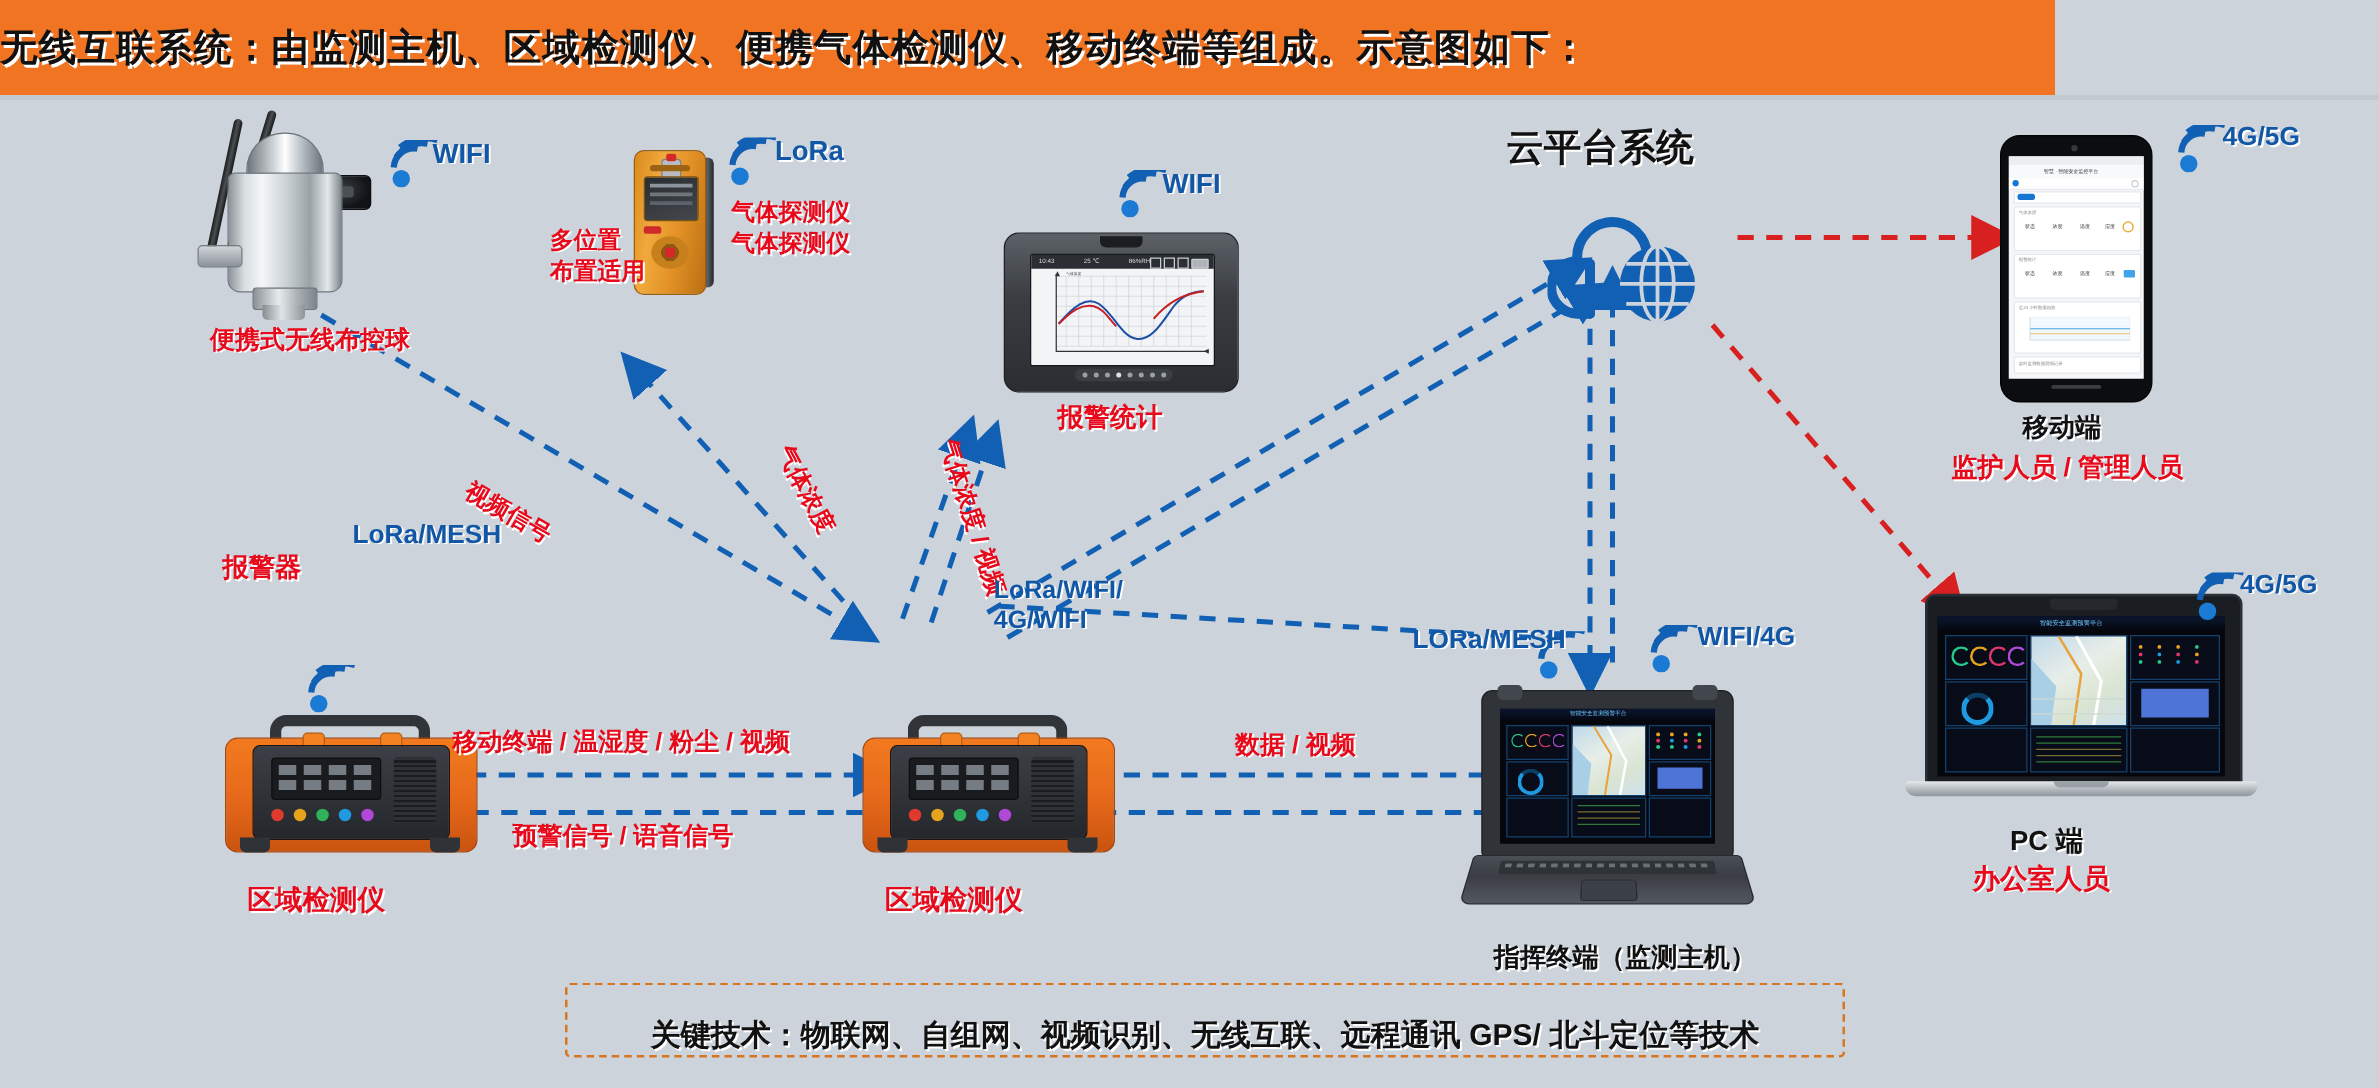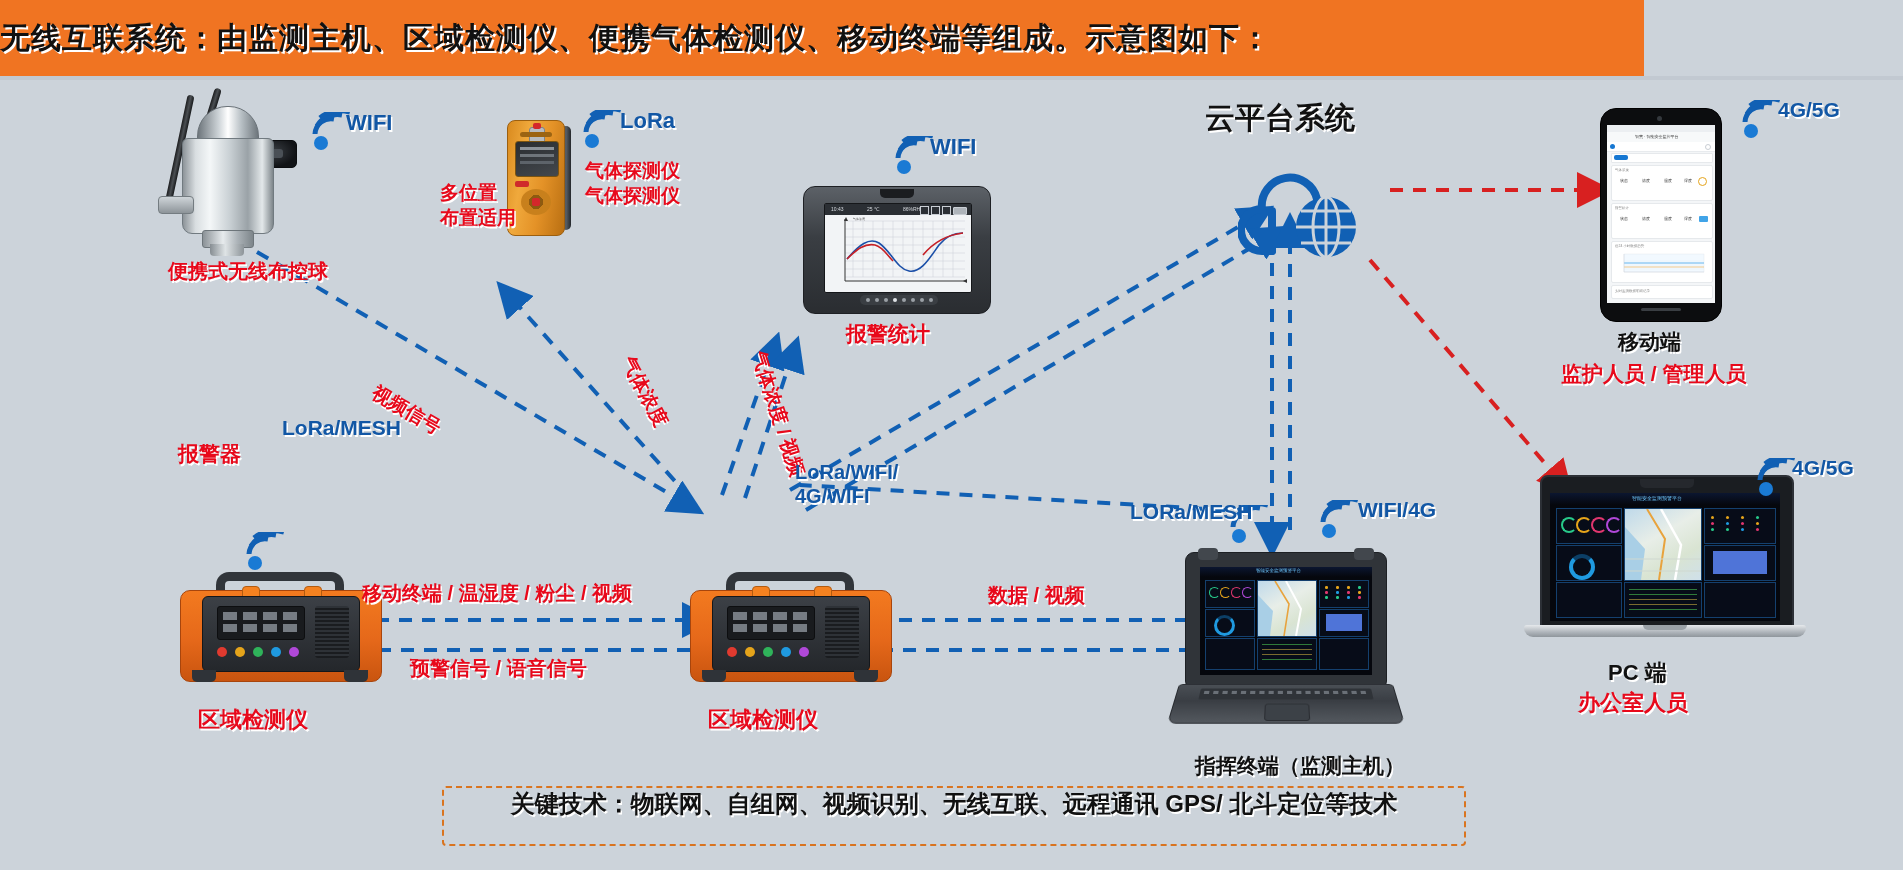--- a/index.html
+++ b/index.html
@@ -516,17 +516,17 @@
 <div class="lbl lbl-red lbl-shadow" style="left:638px;top:272px;font-size:19px;transform:rotate(62deg);transform-origin:left top;">气体浓度</div>
 <div class="lbl lbl-red lbl-shadow" style="left:770px;top:268px;font-size:19px;transform:rotate(72deg);transform-origin:left top;">气体浓度 / 视频</div>
 <div class="lbl lbl-blue lbl-shadow" style="left:795px;top:380px;font-size:20px;line-height:24px;">
   <div>LoRa/WIFI/</div>
   <div>4G/WIFI</div>
 </div>
 <div class="lbl lbl-red lbl-shadow" style="left:362px;top:500px;font-size:20px;">移动终端 / 温湿度 / 粉尘 / 视频</div>
 <div class="lbl lbl-red lbl-shadow" style="left:410px;top:575px;font-size:20px;">预警信号 / 语音信号</div>
 <div class="lbl lbl-red lbl-shadow" style="left:948px;top:502px;font-size:20px;margin-left:40px;">数据 / 视频</div>
 
-<div id="footer-box" style="position:absolute;left:442px;top:706px;width:1020px;height:56px;border:2px dashed #d9741f;border-radius:4px;display:flex;align-items:flex-start;justify-content:center;">
+<div id="footer-box" style="position:absolute;left:452px;top:706px;width:1020px;height:56px;border:2px dashed #d9741f;border-radius:4px;display:flex;align-items:flex-end;justify-content:center;">
   <span style="font-size:24px;font-weight:bold;color:#111;text-shadow:1.5px 1.5px 0 #fff;white-space:nowrap;">关键技术：物联网、自组网、视频识别、无线互联、远程通讯 GPS/ 北斗定位等技术</span>
 </div>
 
 </div>
 
 </body></html>

